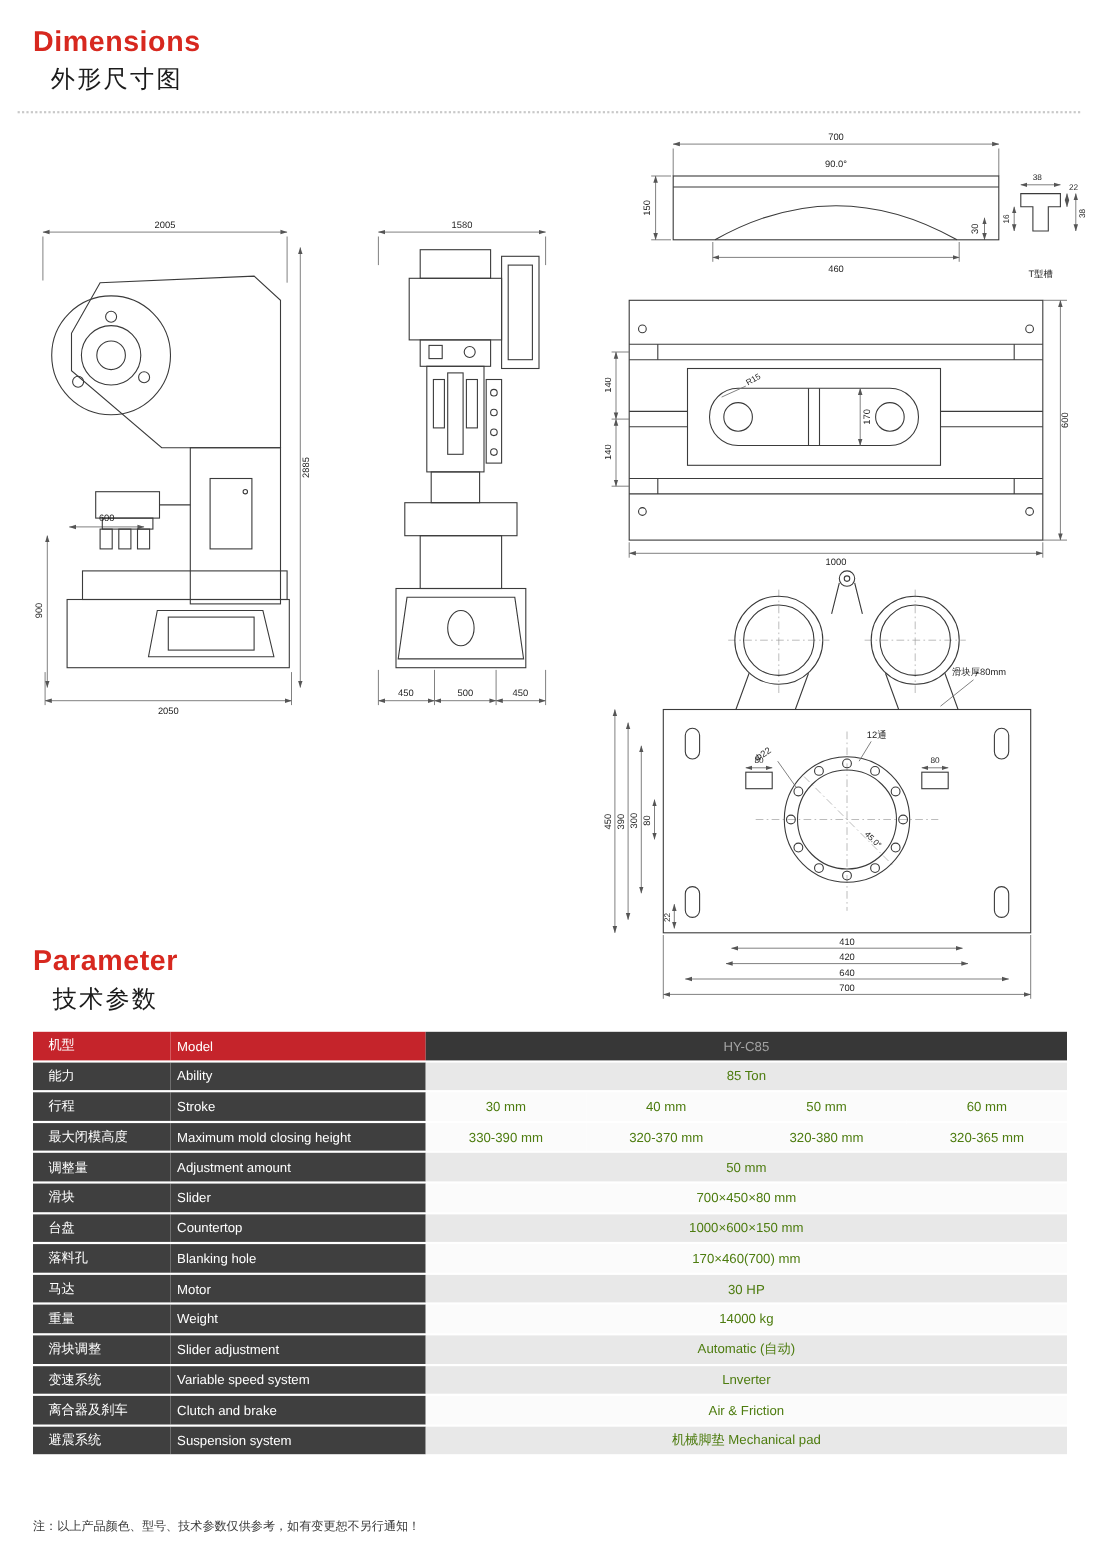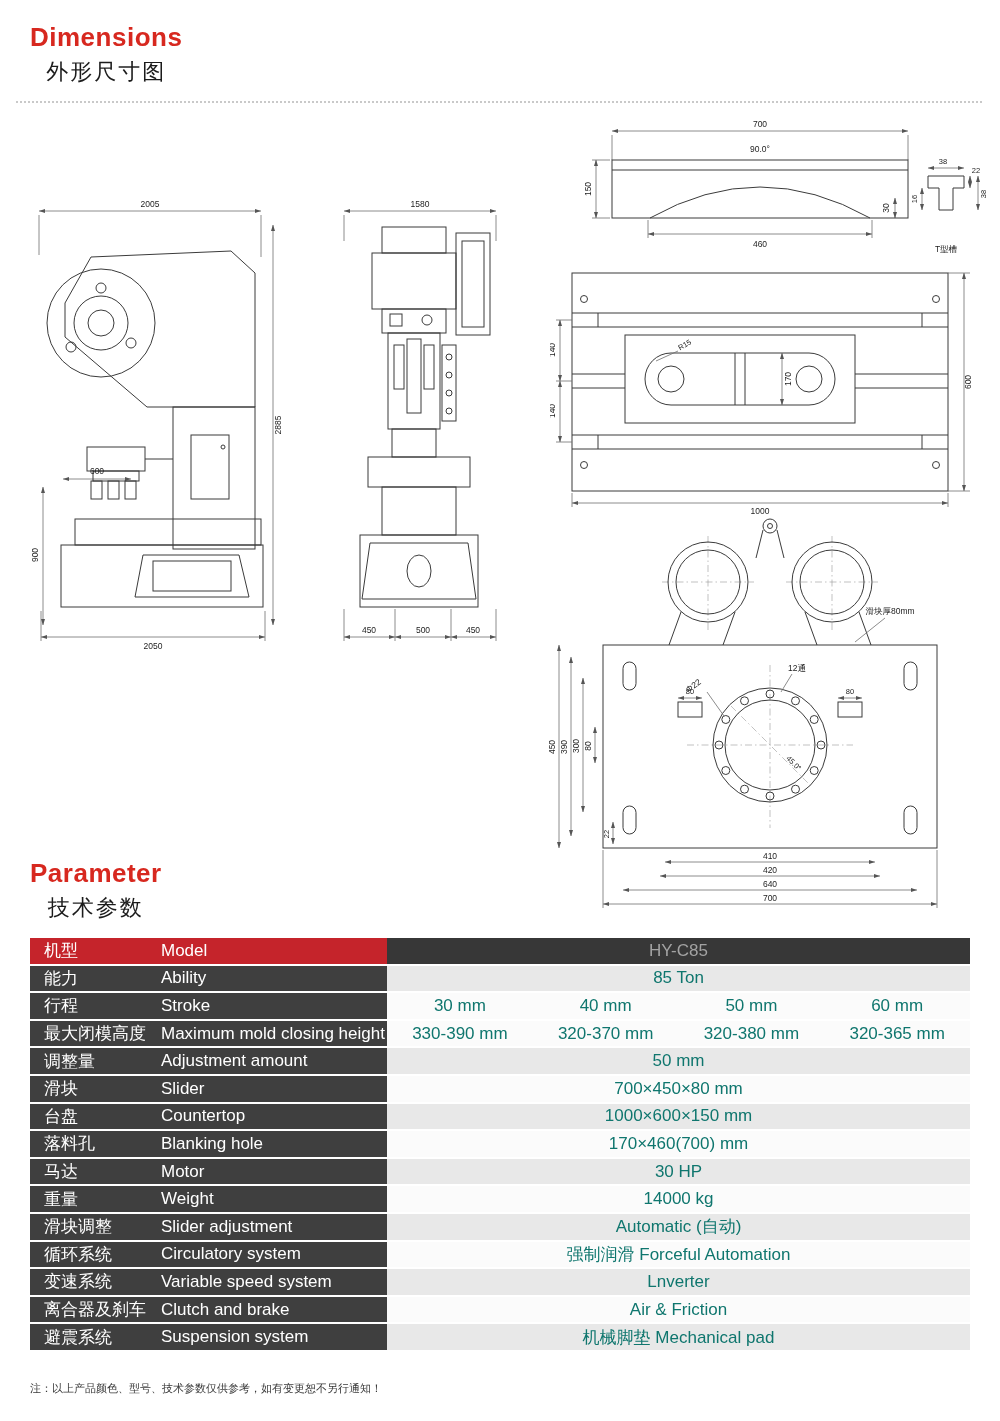--- a/index.html
+++ b/index.html
@@ -17,26 +17,26 @@
 
   .drawings { position:absolute; left:0; top:110px; width:1000px; height:750px; }
   .dwg { position:absolute; }
   .gln { fill:none; stroke:#3b3b3b; stroke-width:1; }
   .gdim { fill:none; stroke:#6f6f6f; stroke-width:.8; }
   .ctr { fill:none; stroke:#999; stroke-width:.6; stroke-dasharray:7 3 1.5 3; }
   .dt { font-family:"Liberation Sans",sans-serif; font-size:8.5px; fill:#1d1d1d; stroke:none; }
   .dts { font-size:7.5px; }
 
   .spec-table { position:absolute; left:30px; top:936px; width:940px; border-collapse:separate; border-spacing:0 2px; table-layout:fixed; }
-  .spec-table td { height:25.6px; font-size:17px; padding:0; vertical-align:middle;margin-left:40px; }
+  .spec-table td { height:25.6px; font-size:12px; padding:0; vertical-align:middle;margin-left:40px; }
   td.lab { background:#3f3f3f; color:#fff; text-align:left; }
   td.lab.zh { padding-left:14px; }
   td.lab.en { padding-left:6px; }
   td.lab.red { background:#c5242b; }
-  td.val { text-align:center; color:#0f766e; }
+  td.val { text-align:center; color:#4d7c0f; }
   td.val.dark { background:#373737; color:#a3a3a3; }
   td.val.gray { background:#e8e8e8; }
   td.val.white { background:#fbfbfb; }
 
   .notes { position:absolute; left:30px; top:1380px; font-size:11px; color:#3a3a3a; line-height:1.5; }
 </style>
 </head>
 <body>
 
 <div class="page">
@@ -389,25 +389,20 @@
           <td class="lab zh">重量</td>
           <td class="lab en">Weight</td>
           <td class="val white" colspan="4">14000 kg</td>
         </tr>
         <tr>
           <td class="lab zh">滑块调整</td>
           <td class="lab en">Slider adjustment</td>
           <td class="val gray" colspan="4">Automatic (自动)</td>
         </tr>
         <tr>
-          <td class="lab zh">循环系统</td>
-          <td class="lab en">Circulatory system</td>
-          <td class="val white" colspan="4">强制润滑 Forceful Automation</td>
-        </tr>
-        <tr>
           <td class="lab zh">变速系统</td>
           <td class="lab en">Variable speed system</td>
           <td class="val gray" colspan="4">Lnverter</td>
         </tr>
         <tr>
           <td class="lab zh">离合器及刹车</td>
           <td class="lab en">Clutch and brake</td>
           <td class="val white" colspan="4">Air &amp; Friction</td>
         </tr>
         <tr>

